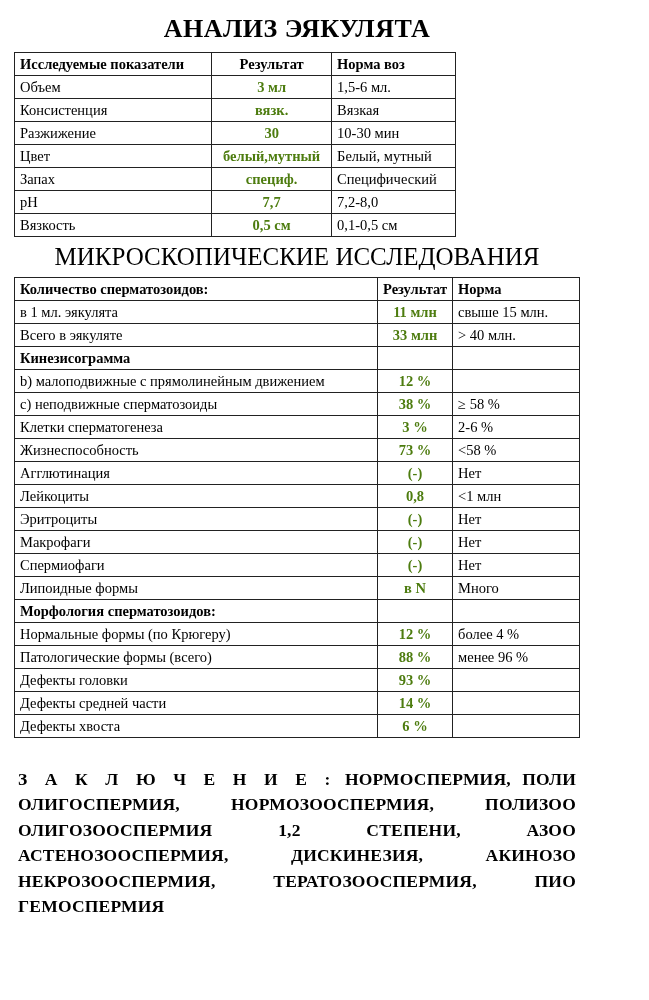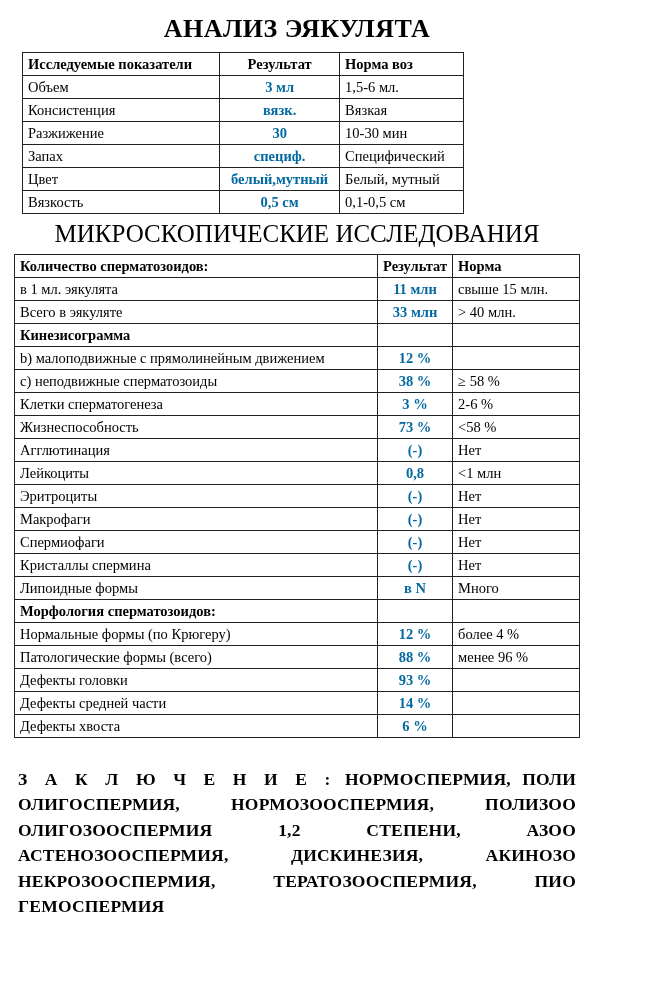--- a/index.html
+++ b/index.html
@@ -35,21 +35,20 @@
     margin: 6px 0 6px 0;
     font-family: "Liberation Serif", serif;
   }
   table {
     border-collapse: collapse;
     font-size: 14.5px;
     font-family: "Liberation Serif", serif;
   }
   table.t1 {
     width: 442px;
-    margin-left: 8px;
   }
   table.t2 {
     width: 100%;
   }
   td, th {
     border: 1px solid #222;
     padding: 2px 5px;
     vertical-align: middle;
     line-height: 1.15;
     height: 18px;
@@ -59,21 +58,21 @@
     text-align: center;
   }
   .hdr.left {
     text-align: left;
   }
   .label {
     text-align: left;
   }
   .result {
     text-align: center;
-    color: #0369a1;
+    color: #4d7c0f;
     font-weight: bold;
   }
   .norm {
     text-align: left;
   }
   .rowhead {
     font-weight: bold;
     text-align: left;
   }
   
@@ -128,28 +127,33 @@
         <td class="label">Консистенция</td>
         <td class="result">вязк.</td>
         <td class="norm">Вязкая</td>
       </tr>
       <tr>
         <td class="label">Разжижение</td>
         <td class="result">30</td>
         <td class="norm">10-30 мин</td>
       </tr>
       <tr>
+        <td class="label">Цвет</td>
+        <td class="result">белый,мутный</td>
+        <td class="norm">Белый, мутный</td>
+      </tr>
+      <tr>
         <td class="label">Запах</td>
         <td class="result">специф.</td>
         <td class="norm">Специфический</td>
       </tr>
       <tr>
-        <td class="label">Цвет</td>
-        <td class="result">белый,мутный</td>
-        <td class="norm">Белый, мутный</td>
+        <td class="label">pH</td>
+        <td class="result">7,7</td>
+        <td class="norm">7,2-8,0</td>
       </tr>
       <tr>
         <td class="label">Вязкость</td>
         <td class="result">0,5 см</td>
         <td class="norm">0,1-0,5 см</td>
       </tr>
     </tbody>
   </table>
 
   <div class="section-title">МИКРОСКОПИЧЕСКИЕ ИССЛЕДОВАНИЯ</div>
@@ -221,25 +225,20 @@
         <td class="label">Макрофаги</td>
         <td class="result">(-)</td>
         <td class="norm">Нет</td>
       </tr>
       <tr>
         <td class="label">Спермиофаги</td>
         <td class="result">(-)</td>
         <td class="norm">Нет</td>
       </tr>
       <tr>
-        <td class="label">Кристаллы спермина</td>
-        <td class="result">(-)</td>
-        <td class="norm">Нет</td>
-      </tr>
-      <tr>
         <td class="label">Липоидные формы</td>
         <td class="result">в N</td>
         <td class="norm">Много</td>
       </tr>
       <tr>
         <td class="rowhead">Морфология сперматозоидов:</td>
         <td class="result"></td>
         <td class="norm"></td>
       </tr>
       <tr>

